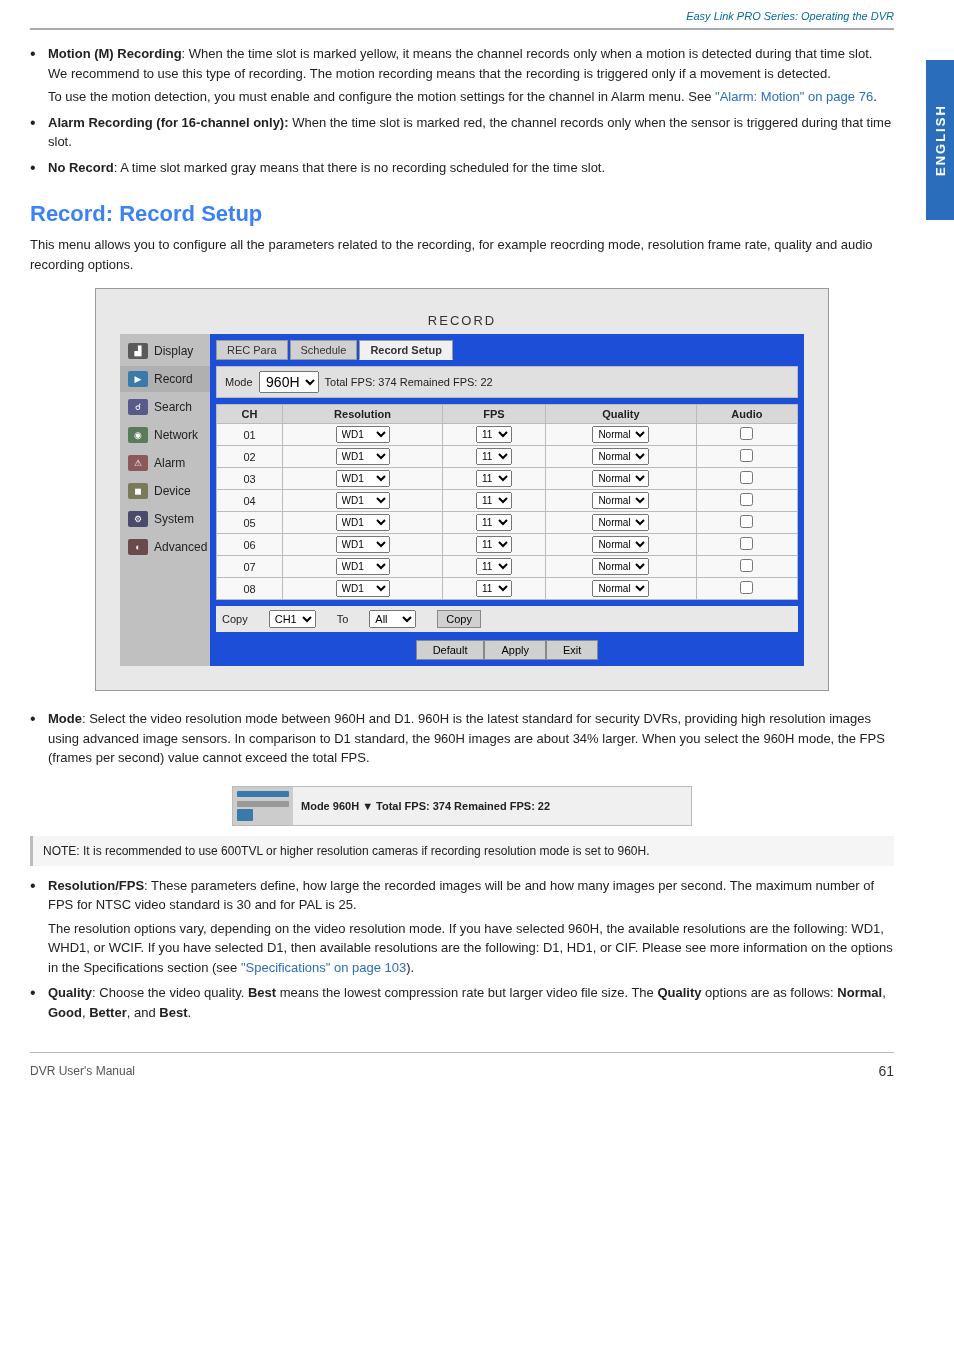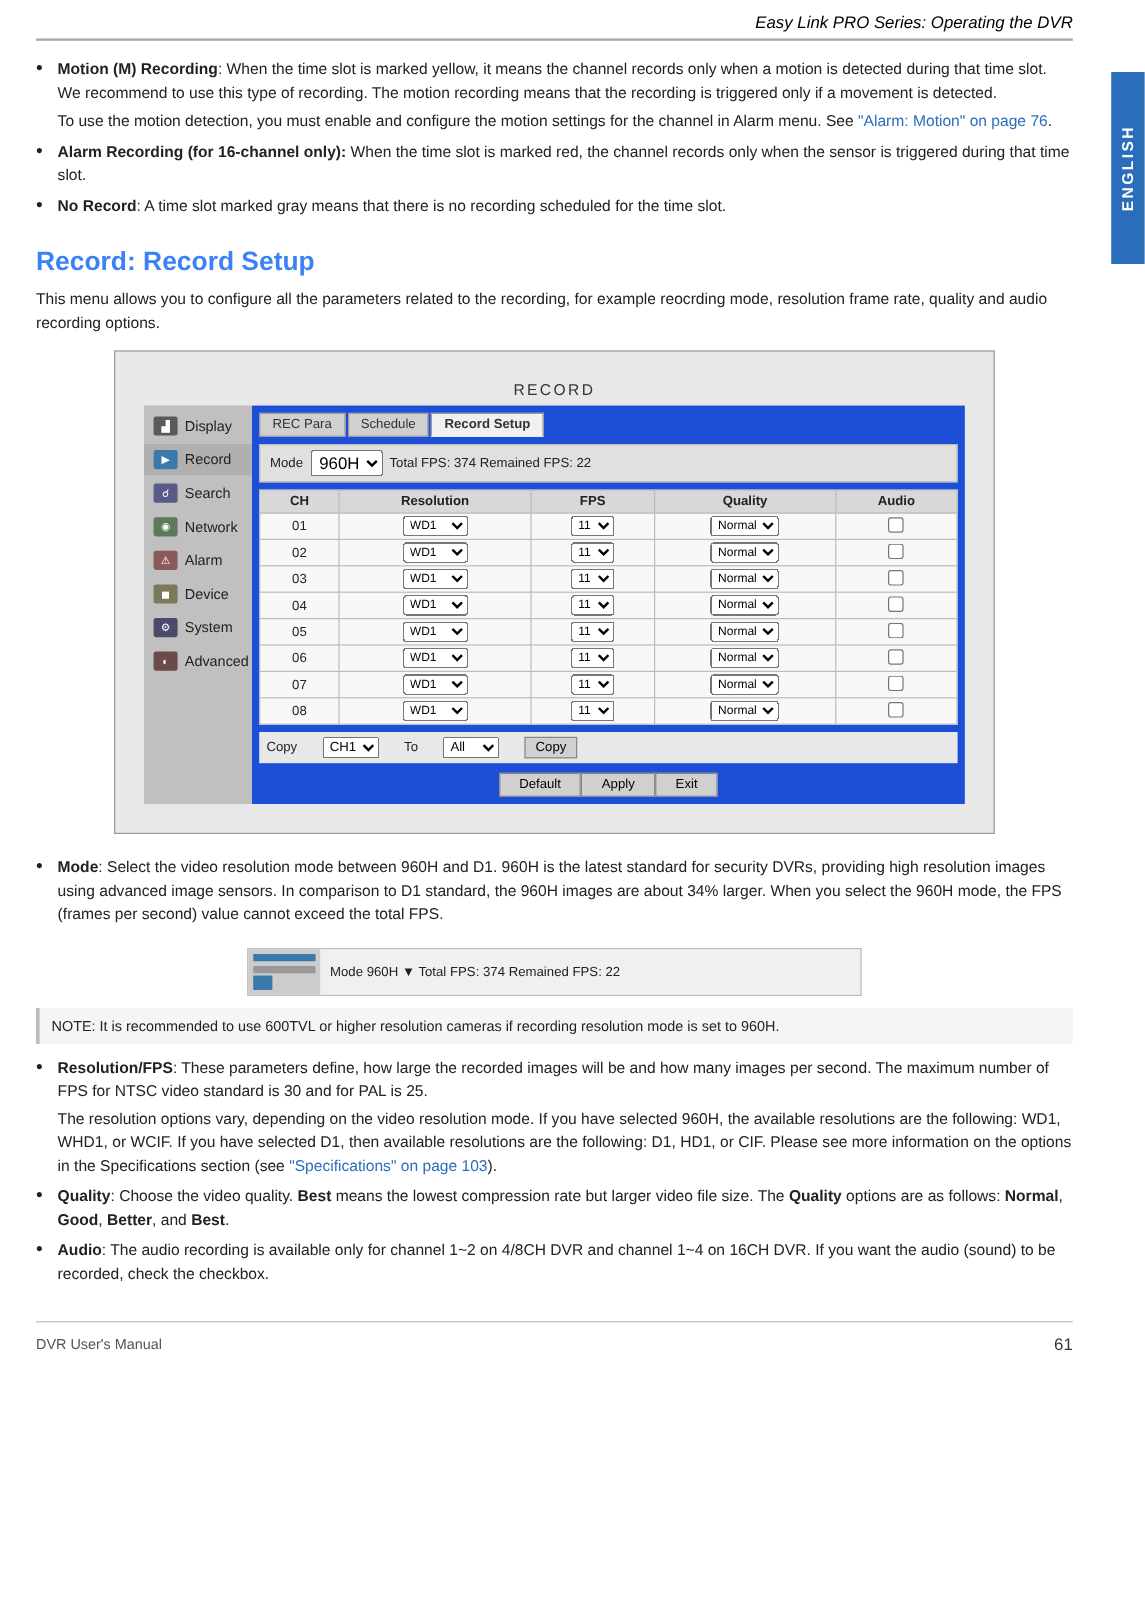--- a/index.html
+++ b/index.html
@@ -39,22 +39,22 @@
     .main-content {
       margin-right: 30px;
       padding: 0 30px 30px 30px;
     }
 
     
     .page-header {
       border-bottom: 2px solid #aaa;
       text-align: right;
       padding: 10px 0 6px 0;
-      font-size: 14px;
-      color: #000000;
+      font-size: 11px;
+      color: #0369a1;
       font-style: italic;
       margin-bottom: 14px;
     }
 
     
     .bullet-list {
       list-style: none;
       padding: 0;
       margin-bottom: 18px;
     }
@@ -257,24 +257,25 @@
       padding: 3px 16px;
       background: #d0d0d0;
       border: 1px solid #888;
       cursor: pointer;
     }
 
     
     .mode-screenshot {
       border: 1px solid #bbb;
       background: #e8e8e8;
-      width: 512px;
+      width: 460px;
       margin: 10px auto;
       display: flex;
       overflow: hidden;
+      font-weight: bold;
     }
     .mode-ss-sidebar {
       width: 60px;
       background: #ccc;
       padding: 4px;
       display: flex;
       flex-direction: column;
       gap: 2px;
     }
     .mode-ss-bar {
@@ -532,22 +533,19 @@
   <ul class="bullet-list">
     <li>
       <span class="bold">Resolution/FPS</span><span>: These parameters define, how large the recorded images will be and how many images per second. The maximum number of FPS for NTSC video standard is 30 and for PAL is 25.</span>
       <div class="indent-para">
         The resolution options vary, depending on the video resolution mode. If you have selected 960H, the available resolutions are the following: WD1, WHD1, or WCIF. If you have selected D1, then available resolutions are the following: D1, HD1, or CIF. Please see more information on the options in the Specifications section (see <a class="link">"Specifications" on page 103</a>).
       </div>
     </li>
     <li>
       <span class="bold">Quality</span><span>: Choose the video quality. </span><span class="bold">Best</span><span> means the lowest compression rate but larger video file size. The </span><span class="bold">Quality</span><span> options are as follows: </span><span class="bold">Normal</span><span>, </span><span class="bold">Good</span><span>, </span><span class="bold">Better</span><span>, and </span><span class="bold">Best</span><span>.</span>
     </li>
-    <li>
-      <span class="bold">Audio</span><span>: The audio recording is available only for channel 1~2 on 4/8CH DVR and channel 1~4 on 16CH DVR. If you want the audio (sound) to be recorded, check the checkbox.</span>
-    </li>
   </ul>
 
   <div class="page-footer">
     <span>DVR User's Manual</span>
     <span class="page-number">61</span>
   </div>
 </div>
 
 </body></html>

